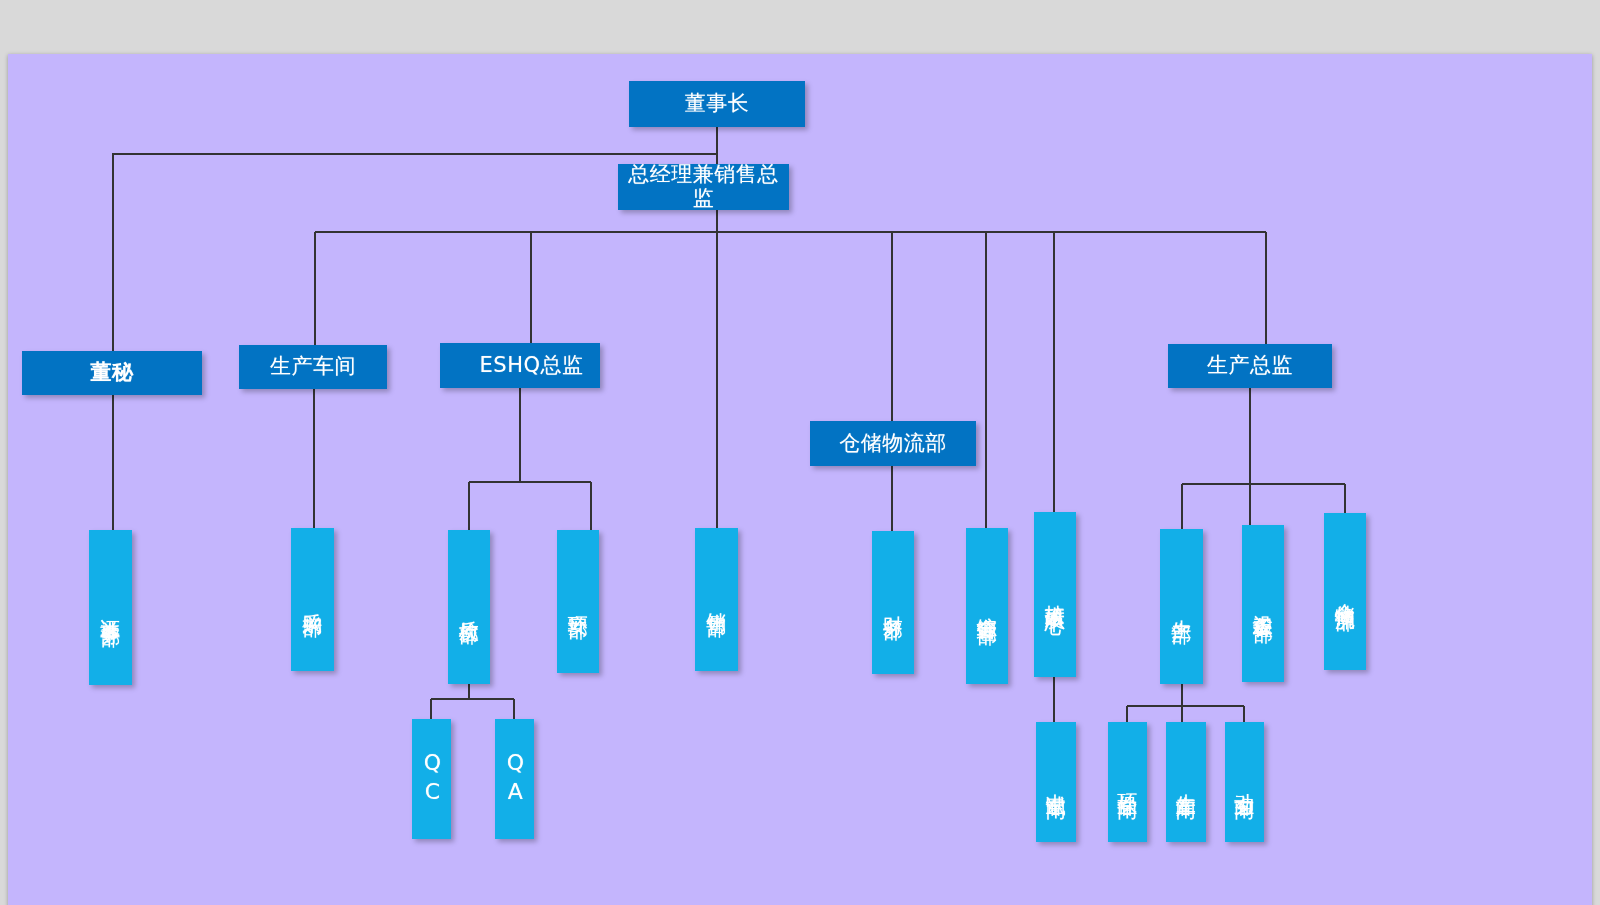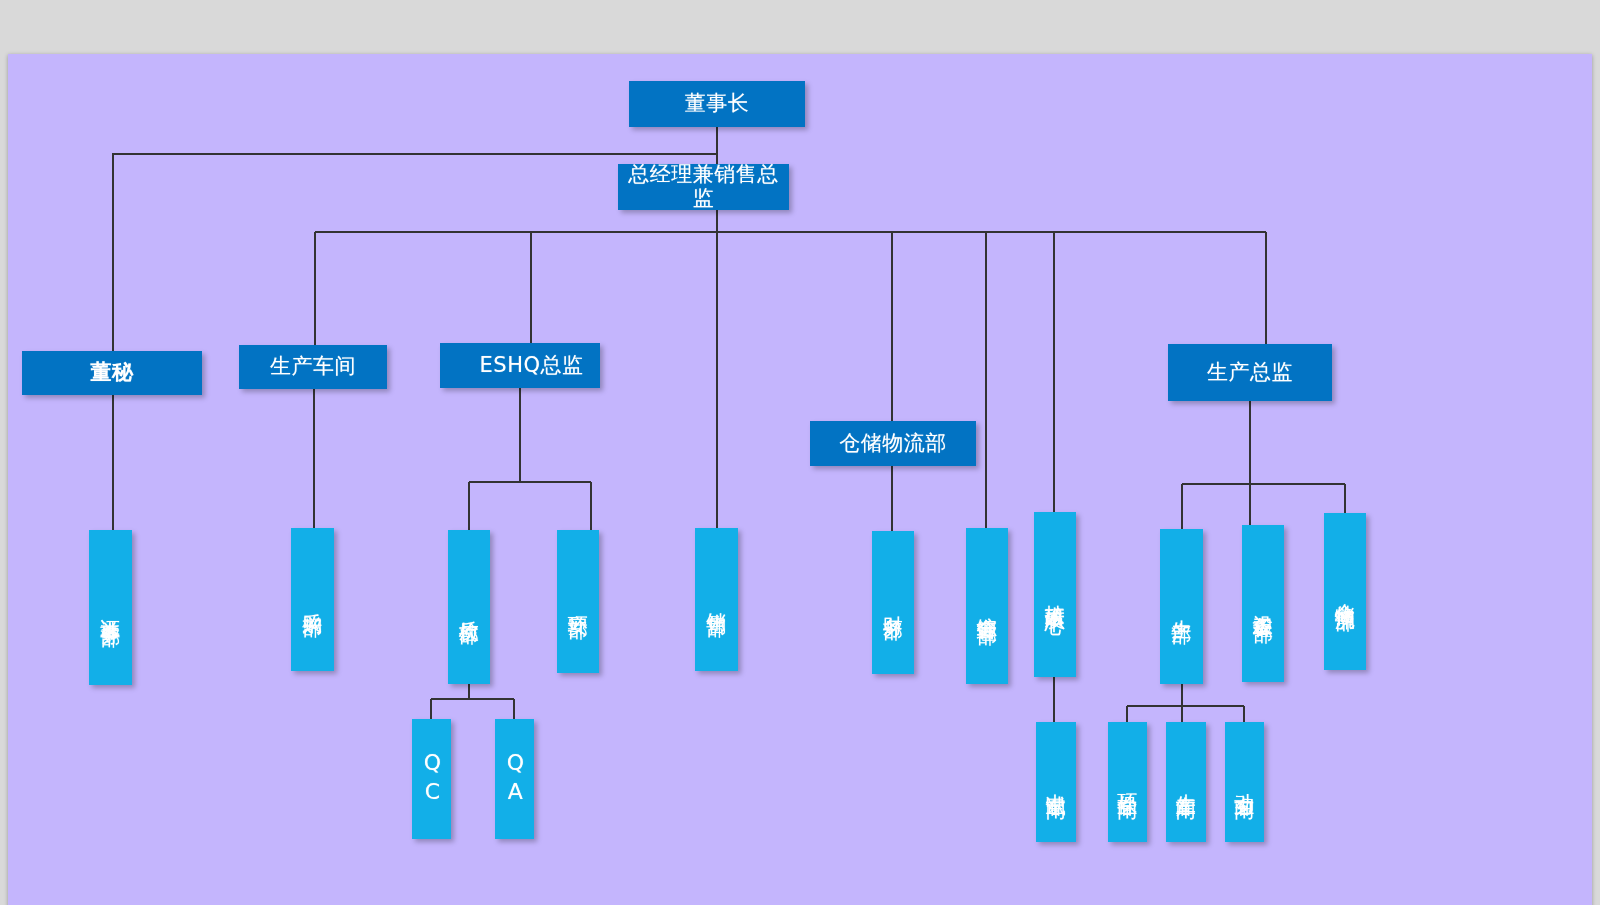--- a/index.html
+++ b/index.html
@@ -120,21 +120,21 @@
         </div>
         <div class="node lvl-dark horiz" style="left: 231px; top: 291px; width: 148px; height: 44px;">
           <span>生产车间</span>
         </div>
         <div class="node lvl-dark horiz" style="left: 432px; top: 289px; width: 160px; height: 45px; padding-left: 23px;">
           <span>ESHQ总监</span>
         </div>
         <div class="node lvl-dark horiz" style="left: 802px; top: 367px; width: 166px; height: 45px;">
           <span>仓储物流部</span>
         </div>
-        <div class="node lvl-dark horiz" style="left: 1160px; top: 290px; width: 164px; height: 57px;">
+        <div class="node lvl-dark horiz" style="left: 1160px; top: 290px; width: 164px; height: 44px;">
           <span>生产总监</span>
         </div>
         <div class="node lvl-light vert" style="left: 81px; top: 476px; width: 43px; height: 155px;">
           <span>证券事务部</span>
         </div>
         <div class="node lvl-light vert" style="left: 283px; top: 474px; width: 43px; height: 143px;">
           <span>采购部</span>
         </div>
         <div class="node lvl-light vert" style="left: 440px; top: 476px; width: 42px; height: 154px;">
           <span>质检部</span>

